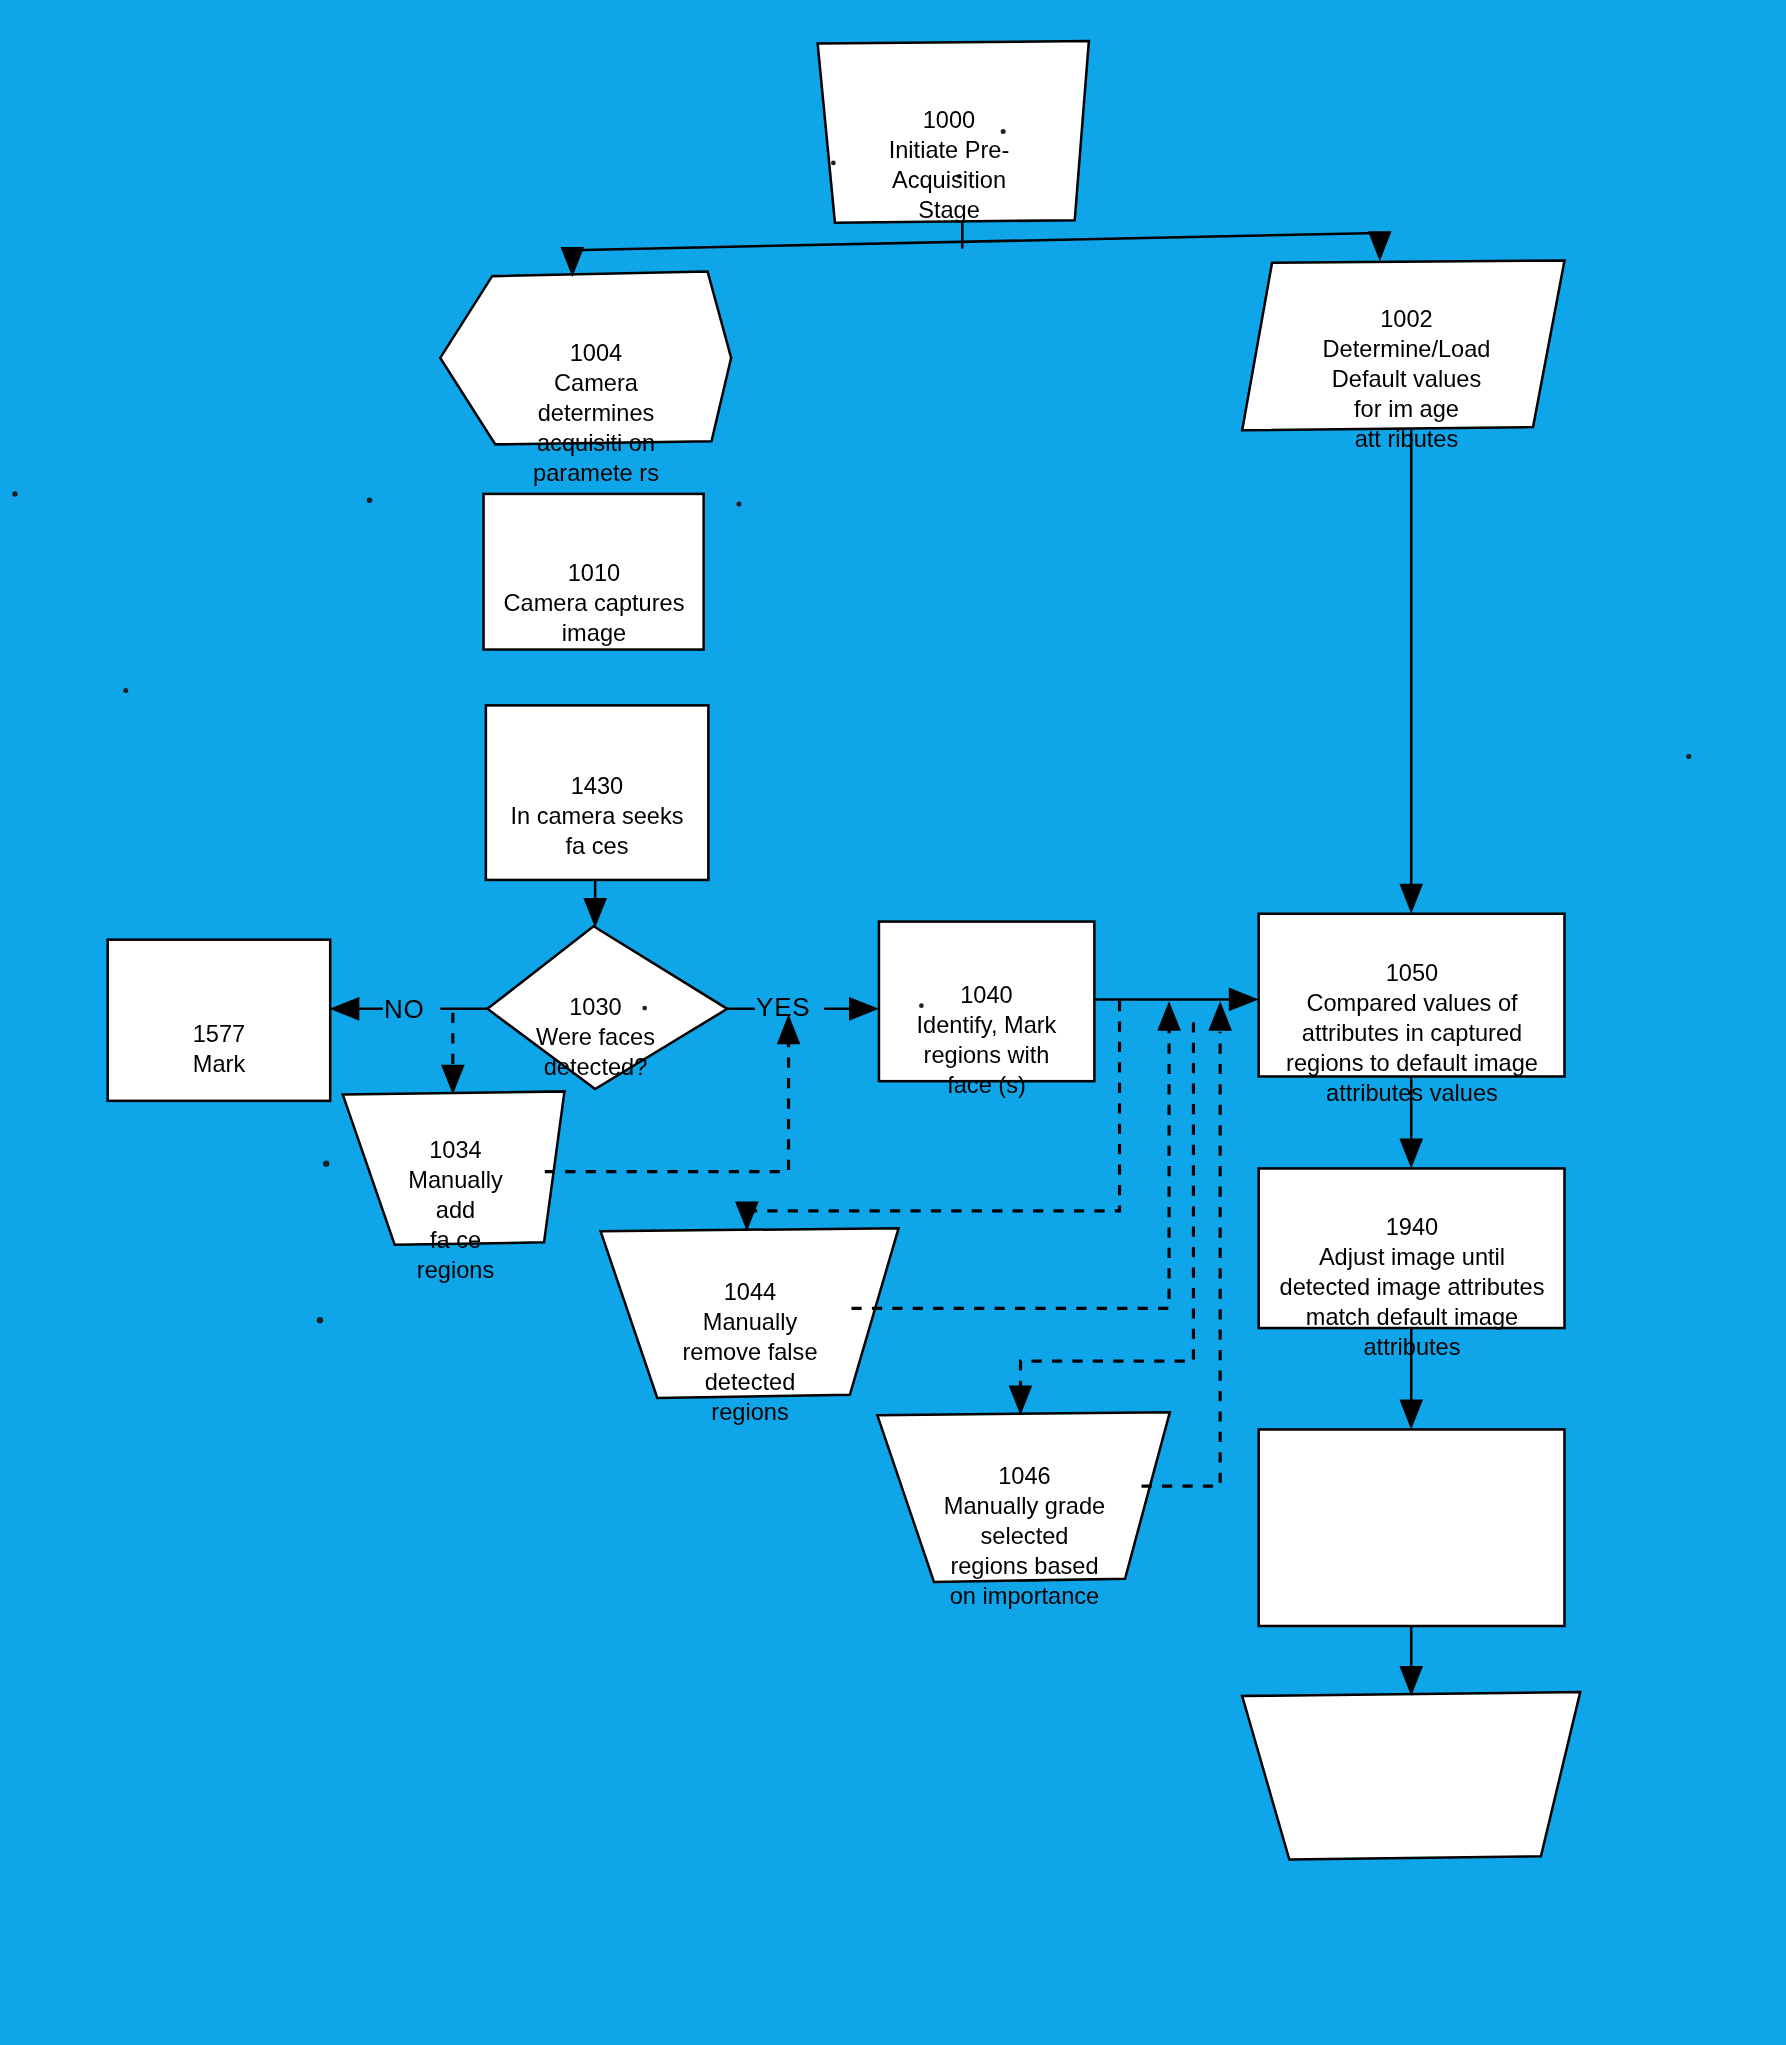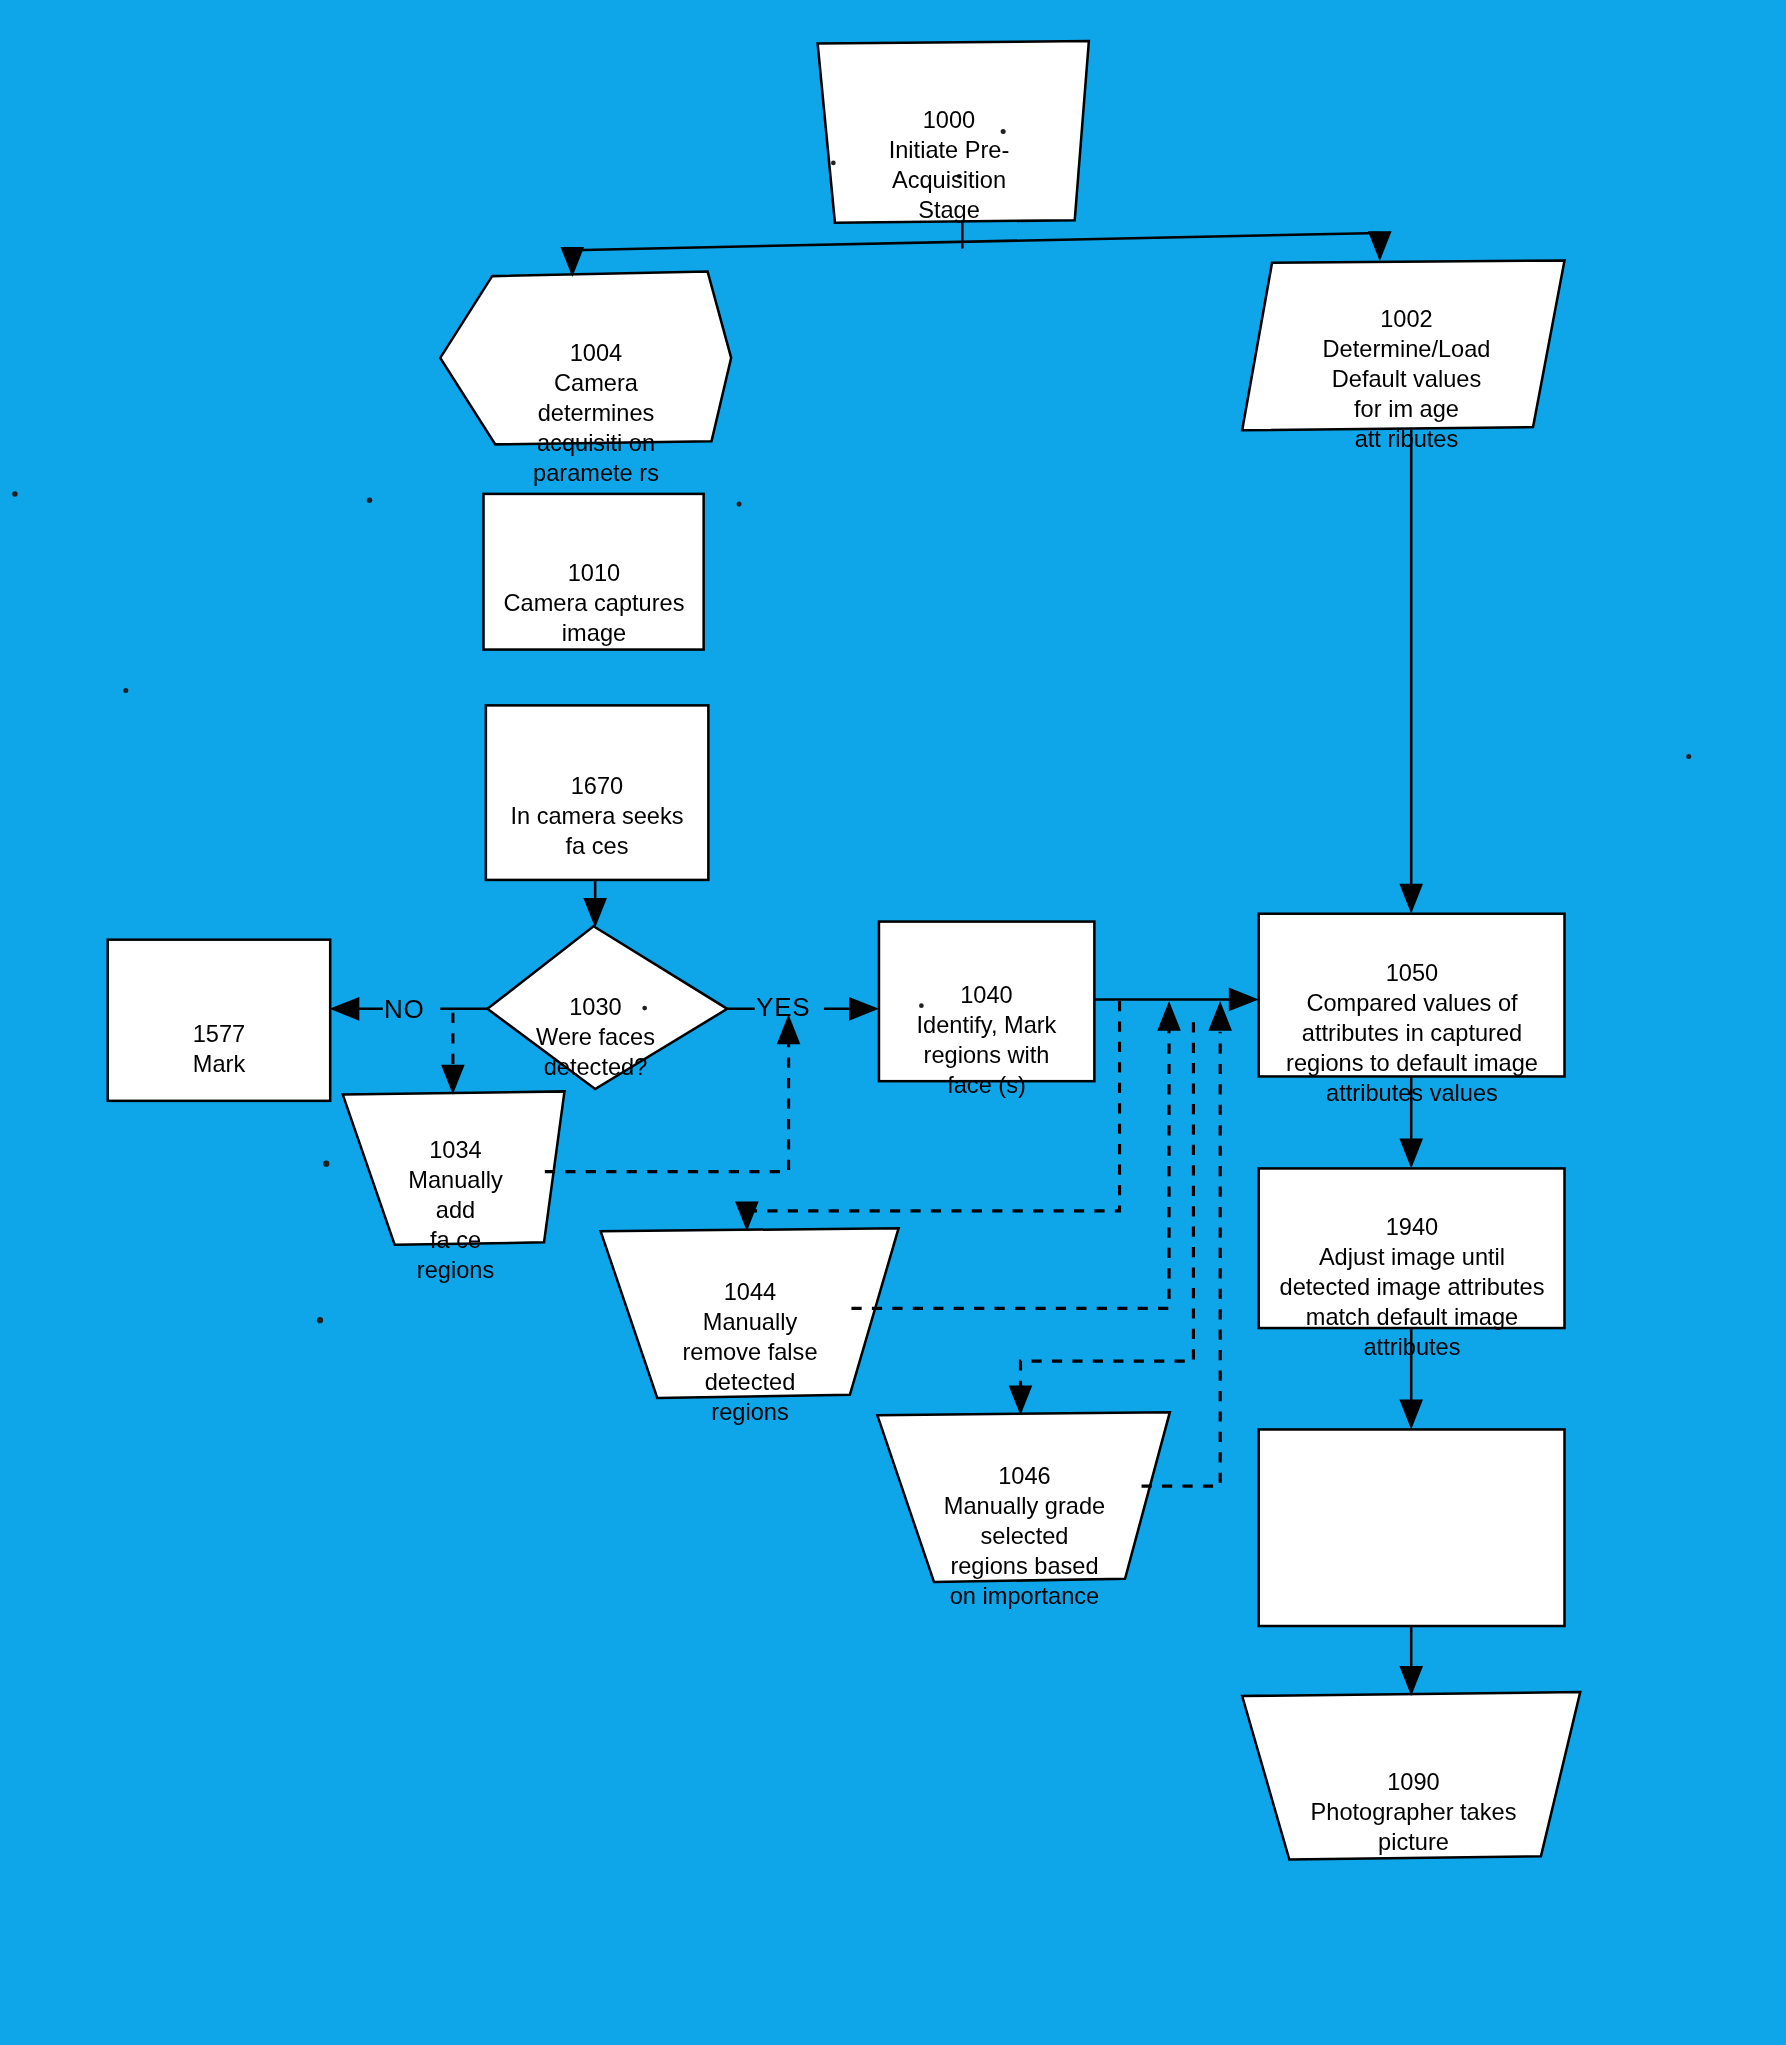--- a/index.html
+++ b/index.html
@@ -201,21 +201,21 @@
 for  im age
 att ributes</span>
   </div>
 
   <div class="node-text" style="left:480px; top:528px; width:228px;">
     <span class="nodenum">1010</span><span>Camera captures
 image</span>
   </div>
 
   <div class="node-text" style="left:482px; top:741px; width:230px;">
-    <span class="nodenum">1670</span><span>In camera seeks
+    <span class="nodenum">1430</span><span>In camera seeks
 fa ces</span>
   </div>
 
   <div class="node-text" style="left:487px; top:962px; width:217px;">
     <span class="nodenum">1030</span><span>Were faces
 detected?</span>
   </div>
 
   <div class="node-text" style="left:108px; top:989px; width:222px;">
     <span class="nodenum">1577</span><span>Mark</span>
@@ -256,23 +256,19 @@
   </div>
 
   <div class="node-text" style="left:1259px; top:1182px; width:306px;">
     <span class="nodenum">1940</span><span>Adjust image until
 detected image attributes
 match  default image
 attributes</span>
   </div>
 
 
-  <div class="node-text" style="left:1274px; top:1737px; width:279px;">
-    <span class="nodenum">1090</span><span>Photographer takes
-picture</span>
-  </div>
 
   <div class="edge-label" style="left:384px; top:994px;">NO</div>
 
   <div class="edge-label" style="left:756px; top:992px;">YES</div>
 
 </div>
 
 
 </body></html>

